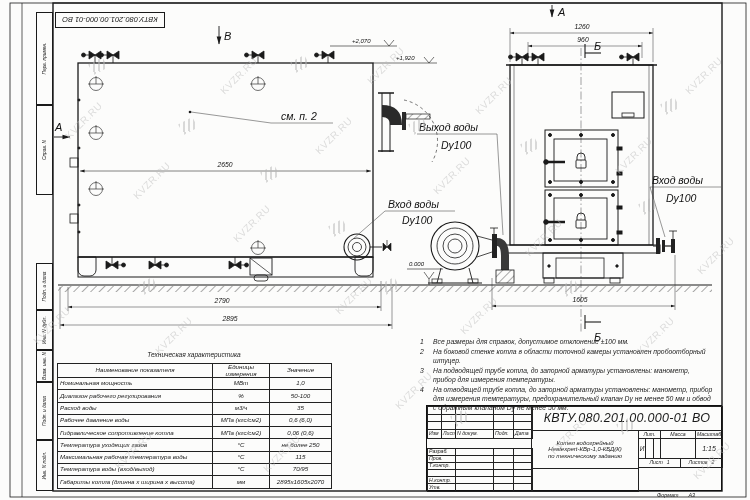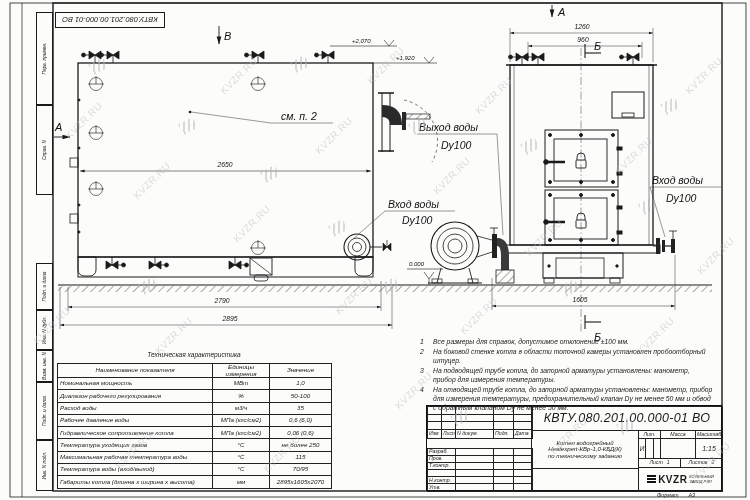--- a/index.html
+++ b/index.html
@@ -508,30 +508,20 @@
 
     <div class="cell" style="left:211px;top:52px;width:43px;height:10px;gap:4px">
       <span>Лист</span>
       <span>1</span>
     </div>
     <div class="cell" style="left:253px;top:52px;width:43px;height:10px;gap:4px">
       <span>Листов</span>
       <span>2</span>
     </div>
 
-    <div class="cell" style="left:211px;top:61px;width:85px;height:25px">
-      <div class="kvzr">
-        <div class="stripes"></div>
-        <div class="word">KVZR</div>
-        <div class="co">
-          <div>КОТЕЛЬНЫЙ</div>
-          <div>ЗАВОД РЭП</div>
-        </div>
-      </div>
-    </div>
   </div>
   <div class="fmt">
     <span>Формат</span>
     <span>А3</span>
   </div>
 
   <div class="wm-layer">
     <span class="wm" style="left:28px;top:320px">KVZR.RU</span>
     <span class="wm" style="left:60px;top:115px">KVZR.RU</span>
     <span class="wm" style="left:110px;top:445px">KVZR.RU</span>

